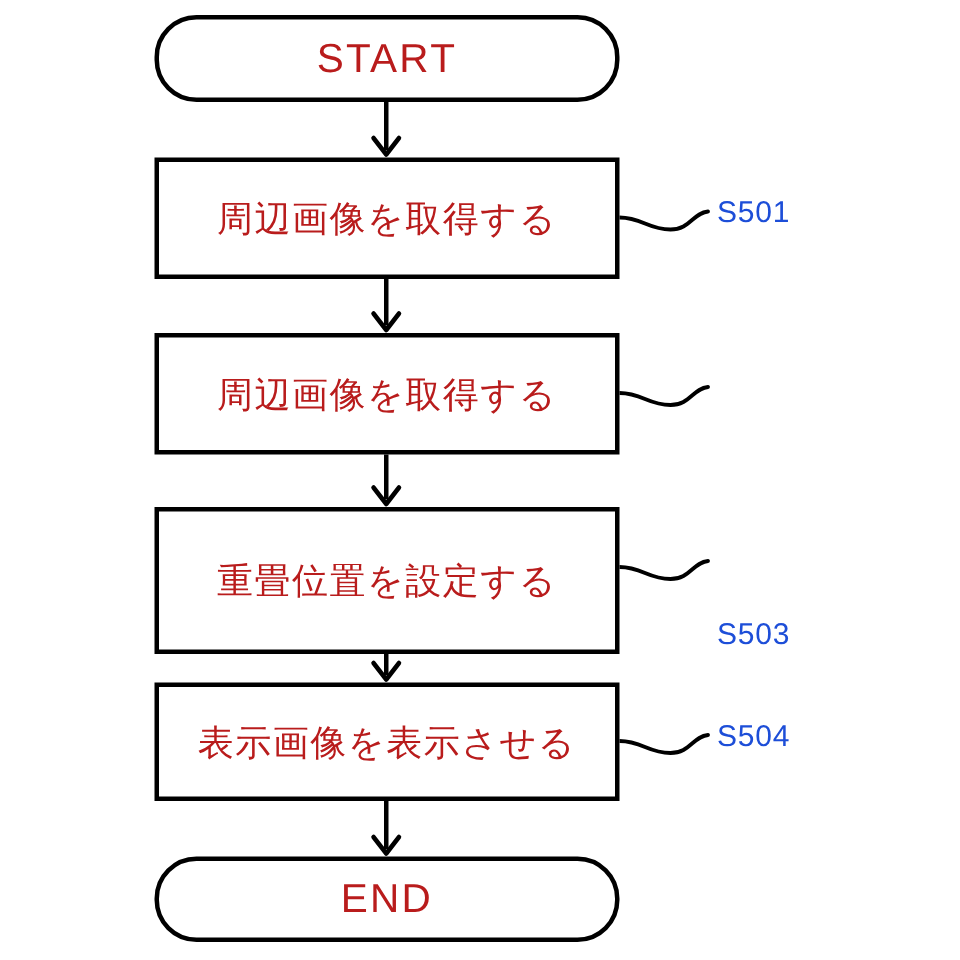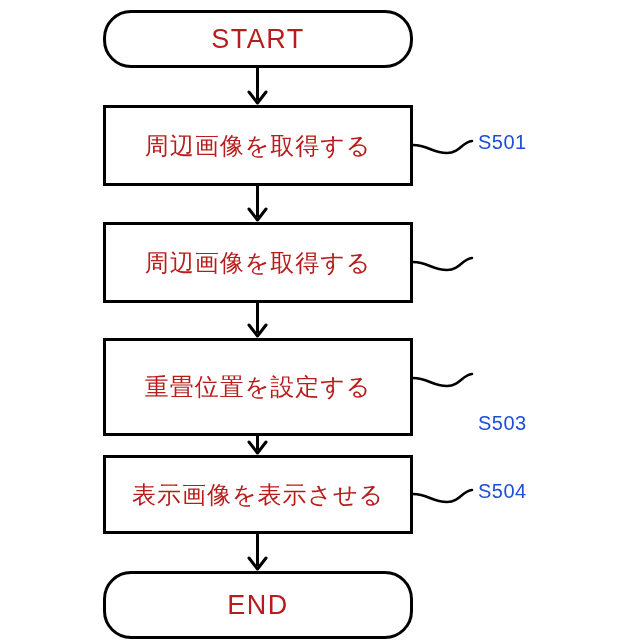--- a/index.html
+++ b/index.html
@@ -121,17 +121,17 @@
   <div class="shape process" style="left:103px; top:338px; width:310px; height:98px;">
     <span class="shape-label label-jp">重畳位置を設定する</span>
   </div>
   <div class="step-ref" style="left:478px; top:365px;margin-top:48px;">S503</div>
 
   <div class="shape process" style="left:103px; top:455px; width:310px; height:79px;">
     <span class="shape-label label-jp">表示画像を表示させる</span>
   </div>
   <div class="step-ref" style="left:478px; top:481px;text-align:center;">S504</div>
 
-  <div class="shape terminal" style="left:103px; top:571px; width:310px; height:68px;">
+  <div class="shape terminal" style="left:103px; top:571px; width:310px; height:57px;">
     <span class="shape-label label-latin">END</span>
   </div>
 
 </div>
 
 </body></html>

